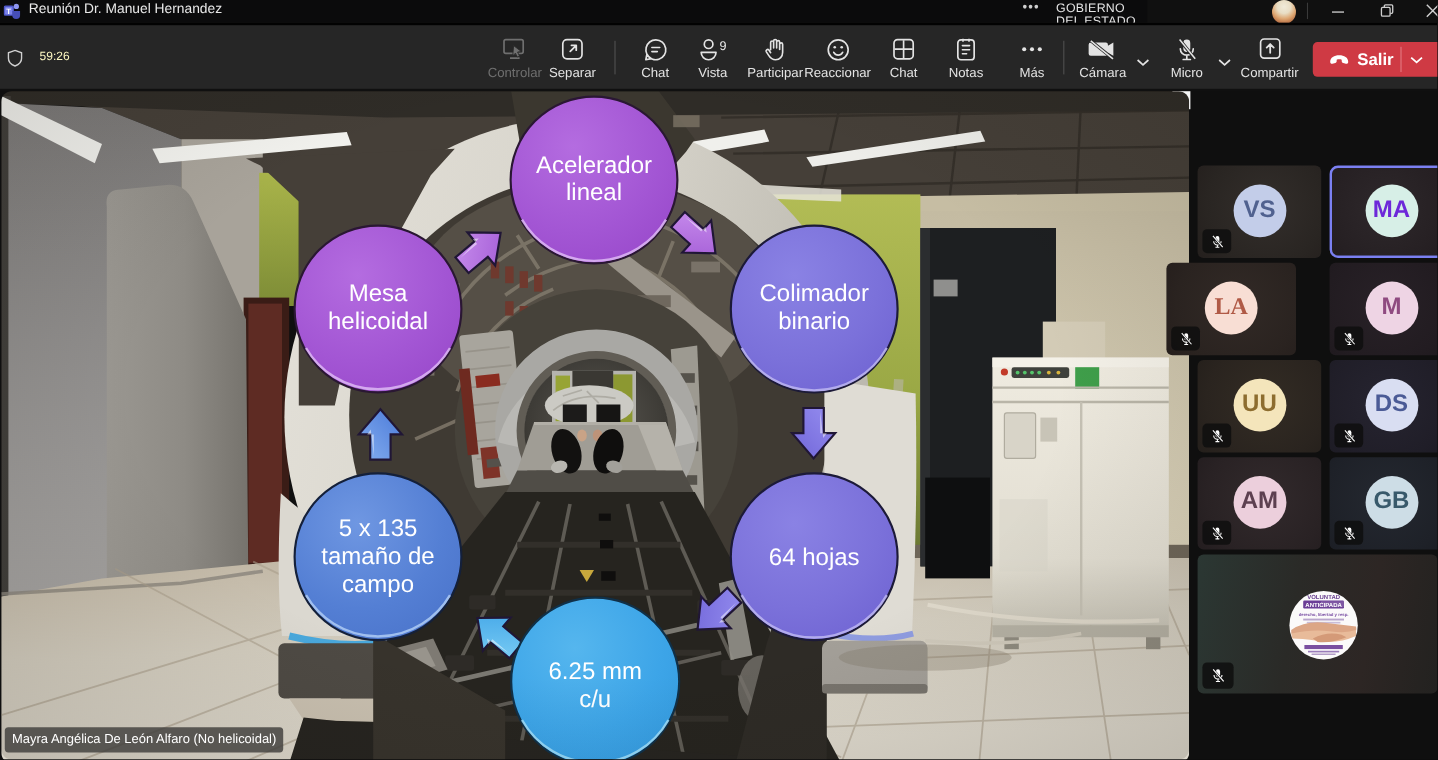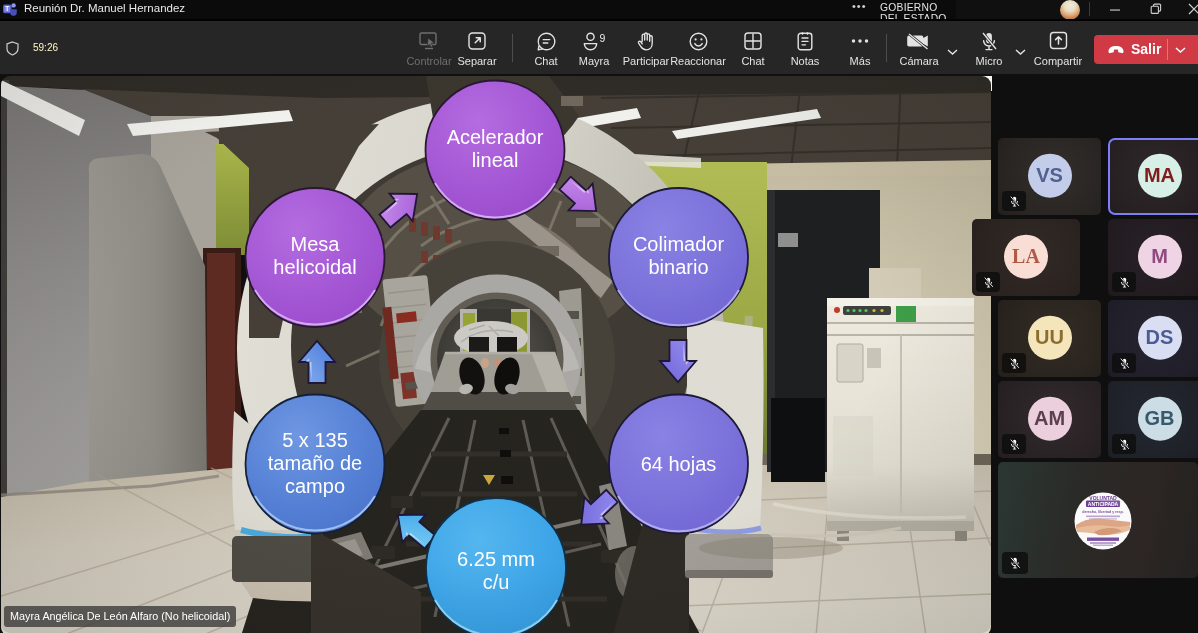--- a/index.html
+++ b/index.html
@@ -101,21 +101,21 @@
       <div class="lb">Chat</div>
     </div>
     <div class="tbtn" style="left:559px;">
       <div class="ic">
           <svg width="27" height="21" viewBox="0 0 27 21">
             <circle cx="9.5" cy="5.8" r="3.6" fill="none" stroke="#e3e3e3" stroke-width="1.4"></circle>
             <path d="M3.3 12.6 a6.2 6.2 0 0 0 12.4 0 Z" fill="none" stroke="#e3e3e3" stroke-width="1.4" stroke-linejoin="round"></path>
             <text x="18.5" y="10.5" font-size="10.5" fill="#e8e8e8" font-family="Liberation Sans">9</text>
           </svg>
         </div>
-      <div class="lb">Mayra</div>
+      <div class="lb">Vista</div>
     </div>
     <div class="tbtn" style="left:611px;">
       <div class="ic">
           <svg width="20" height="21" viewBox="0 0 20 21">
             <path d="M6.2 10.5 V4.4 a1.25 1.25 0 0 1 2.5 0 V9 M8.7 8.8 V3.2 a1.25 1.25 0 0 1 2.5 0 V9 M11.2 8.9 V4.1 a1.25 1.25 0 0 1 2.5 0 V10.2 M13.7 10 V6 a1.25 1.25 0 0 1 2.5 0 v6.5 c0 3.6 -2.4 6.3 -5.9 6.3 c-2.9 0 -4.3 -1.3 -5.6 -3.4 L2.5 12 a1.3 1.3 0 0 1 2.2 -1.3 l1.5 2.2" fill="none" stroke="#e3e3e3" stroke-width="1.35" stroke-linecap="round" stroke-linejoin="round"></path>
           </svg>
         </div>
       <div class="lb">Participar</div>
     </div>
     <div class="tbtn" style="left:663px;">
@@ -543,21 +543,21 @@
         <div class="mic">
           <svg width="13" height="13" viewBox="0 0 16 16">
             <path d="M8 2 a2 2 0 0 1 2 2 v3.4 a2 2 0 0 1 -4 0 V4 a2 2 0 0 1 2 -2 Z" fill="#fff"></path>
             <path d="M4.2 7.4 a3.8 3.8 0 0 0 7.6 0 M8 11.4 v2 M6 13.6 h4" stroke="#fff" stroke-width="1.1" fill="none"></path>
             <path d="M3 2 L13 13.4" stroke="#111" stroke-width="2.4"></path>
             <path d="M3.4 2 L13.4 13.4" stroke="#fff" stroke-width="1.1"></path>
           </svg>
         </div>
     </div>
     <div class="tile" style="left:1108px;top:138px;width:103px;height:77px;background:radial-gradient(circle at 45% 45%,#2e282b,#262023 70%,#221c1f);border:2.5px solid #7b80f2;border-radius:7px;">
-      <div class="av" style="background:#d7efe7;color:#7f1d1d;">MA</div>
+      <div class="av" style="background:#d7efe7;color:#6d28d9;">MA</div>
     </div>
     <div class="tile" style="left:972px;top:219px;width:108px;height:77px;background:radial-gradient(circle at 55% 45%,#322a26,#2a2320 70%,#251e1c);font-family:Liberation Serif, serif;">
       <div class="av" style="background:#f8ded4;color:#b05a46;">LA</div>
         <div class="mic">
           <svg width="13" height="13" viewBox="0 0 16 16">
             <path d="M8 2 a2 2 0 0 1 2 2 v3.4 a2 2 0 0 1 -4 0 V4 a2 2 0 0 1 2 -2 Z" fill="#fff"></path>
             <path d="M4.2 7.4 a3.8 3.8 0 0 0 7.6 0 M8 11.4 v2 M6 13.6 h4" stroke="#fff" stroke-width="1.1" fill="none"></path>
             <path d="M3 2 L13 13.4" stroke="#111" stroke-width="2.4"></path>
             <path d="M3.4 2 L13.4 13.4" stroke="#fff" stroke-width="1.1"></path>
           </svg>

